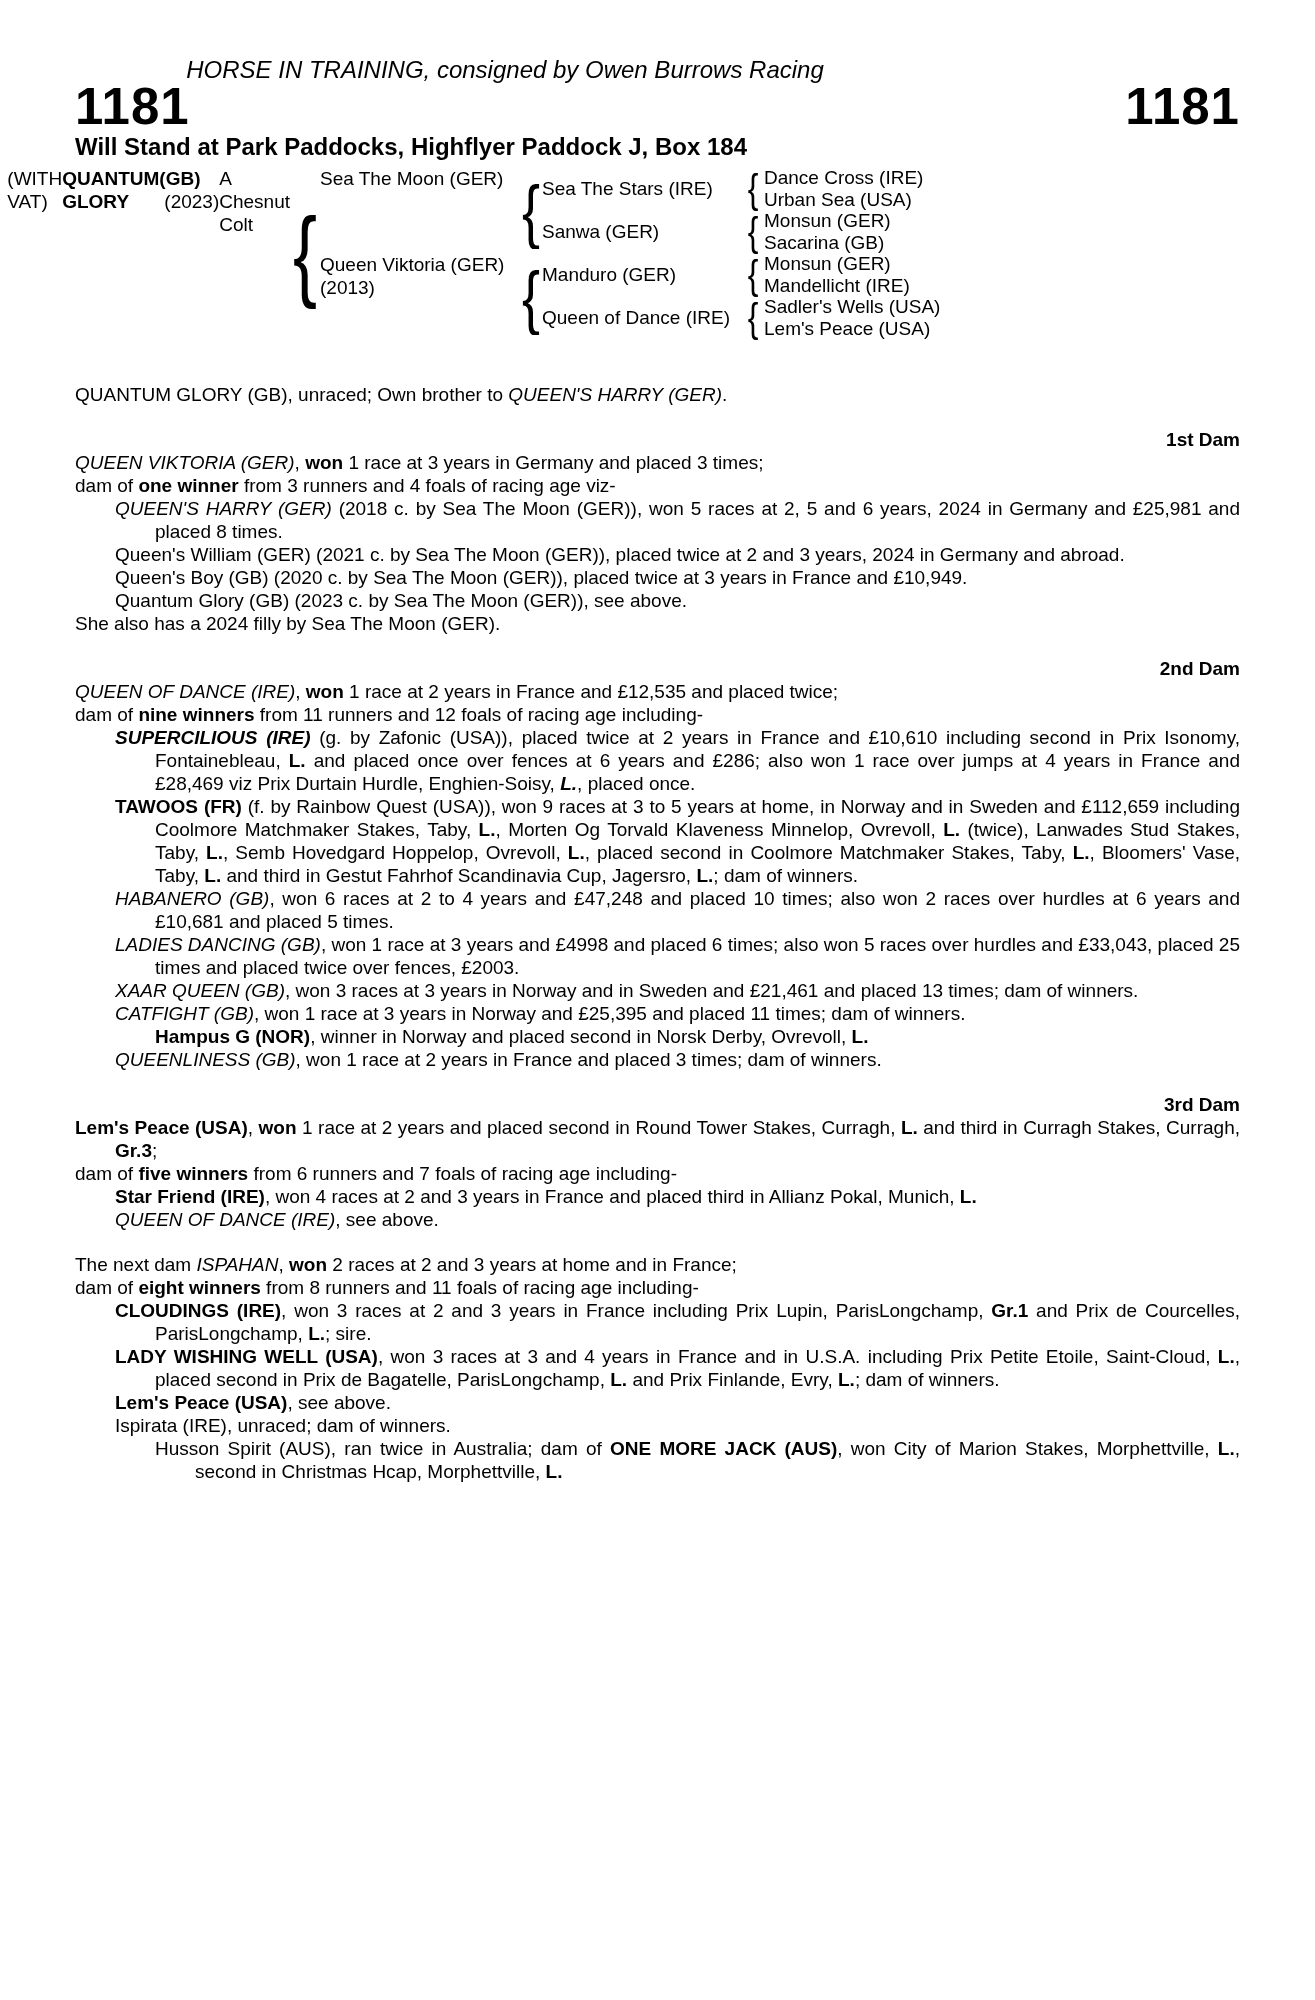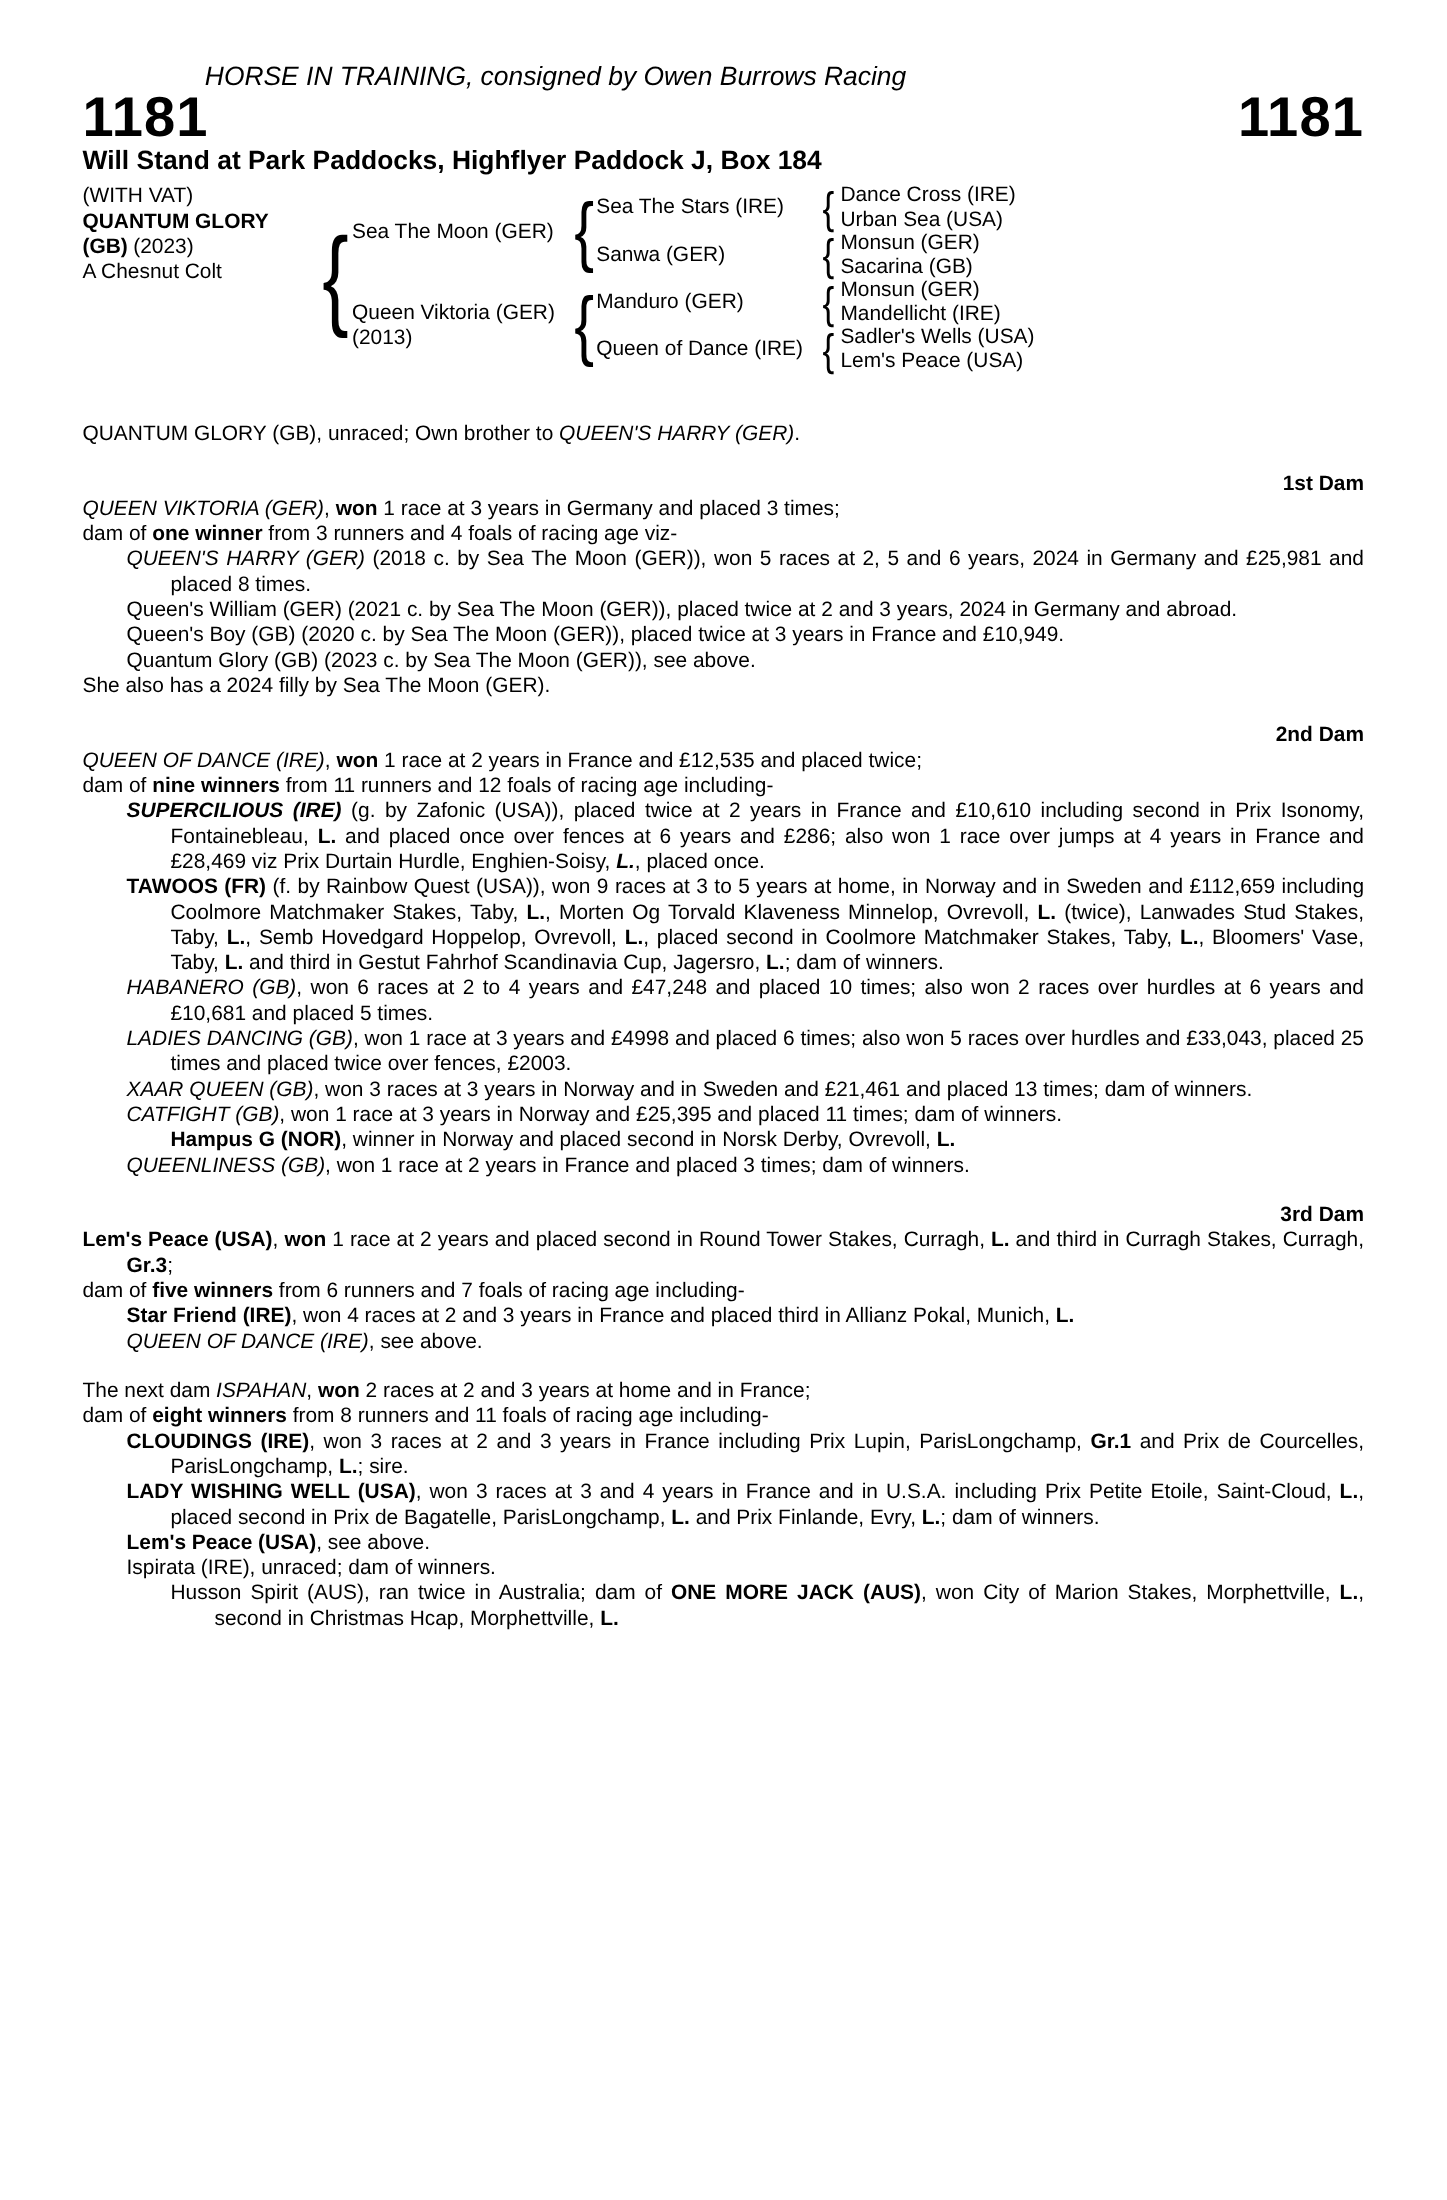--- a/index.html
+++ b/index.html
@@ -45,21 +45,21 @@
   
   .pedigree {
     margin-top: 8px;
     display: grid;
     grid-template-columns: 215px 30px 200px 22px 200px 22px 1fr;
     grid-template-rows: repeat(8, 21.5px);
     width: 100%;
   }
   .ped-left {
     grid-column: 1; grid-row: 1 / 9;
-    display: flex; flex-direction: column; justify-content: flex-start;
+    display: flex; flex-direction: row; justify-content: flex-end;
   }
   .ped-left > div { line-height: 23px; }
   .year-line span + span { margin-left: 5px; }
 
   .brace {
     display: flex; align-items: center; justify-content: center;
     overflow: visible;
   }
   .brace .glyph {
     display: inline-block;
@@ -67,21 +67,21 @@
     line-height: 1;
   }
   .b1 { grid-column: 2; grid-row: 1 / 9; }
   .b1 .glyph { font-size: 72px; transform: scaleY(1.40); }
   .b2a { grid-column: 4; grid-row: 1 / 5; }
   .b2b { grid-column: 4; grid-row: 5 / 9; }
   .b2a .glyph, .b2b .glyph { font-size: 54px; transform: scaleY(1.30); }
   .b3 { grid-column: 6; }
   .b3 .glyph { font-size: 32px; transform: scaleY(1.25); }
 
-  .g1 { grid-column: 3; display: flex; flex-direction: column; justify-content: center; }
+  .g1 { grid-column: 3; display: flex; flex-direction: column; }
   .g1a { grid-row: 1 / 5; }
   .g1b { grid-row: 5 / 9; }
   .g2 { grid-column: 5; display: flex; align-items: center; }
   .g3 { grid-column: 7; display: flex; flex-direction: column; justify-content: center; }
   .g3 > div { line-height: 21.5px; }
   .r12 { grid-row: 1 / 3; } .r34 { grid-row: 3 / 5; }
   .r56 { grid-row: 5 / 7; } .r78 { grid-row: 7 / 9; }
 
   
   .bodytext { margin-top: 44px; width: 1165px; }

